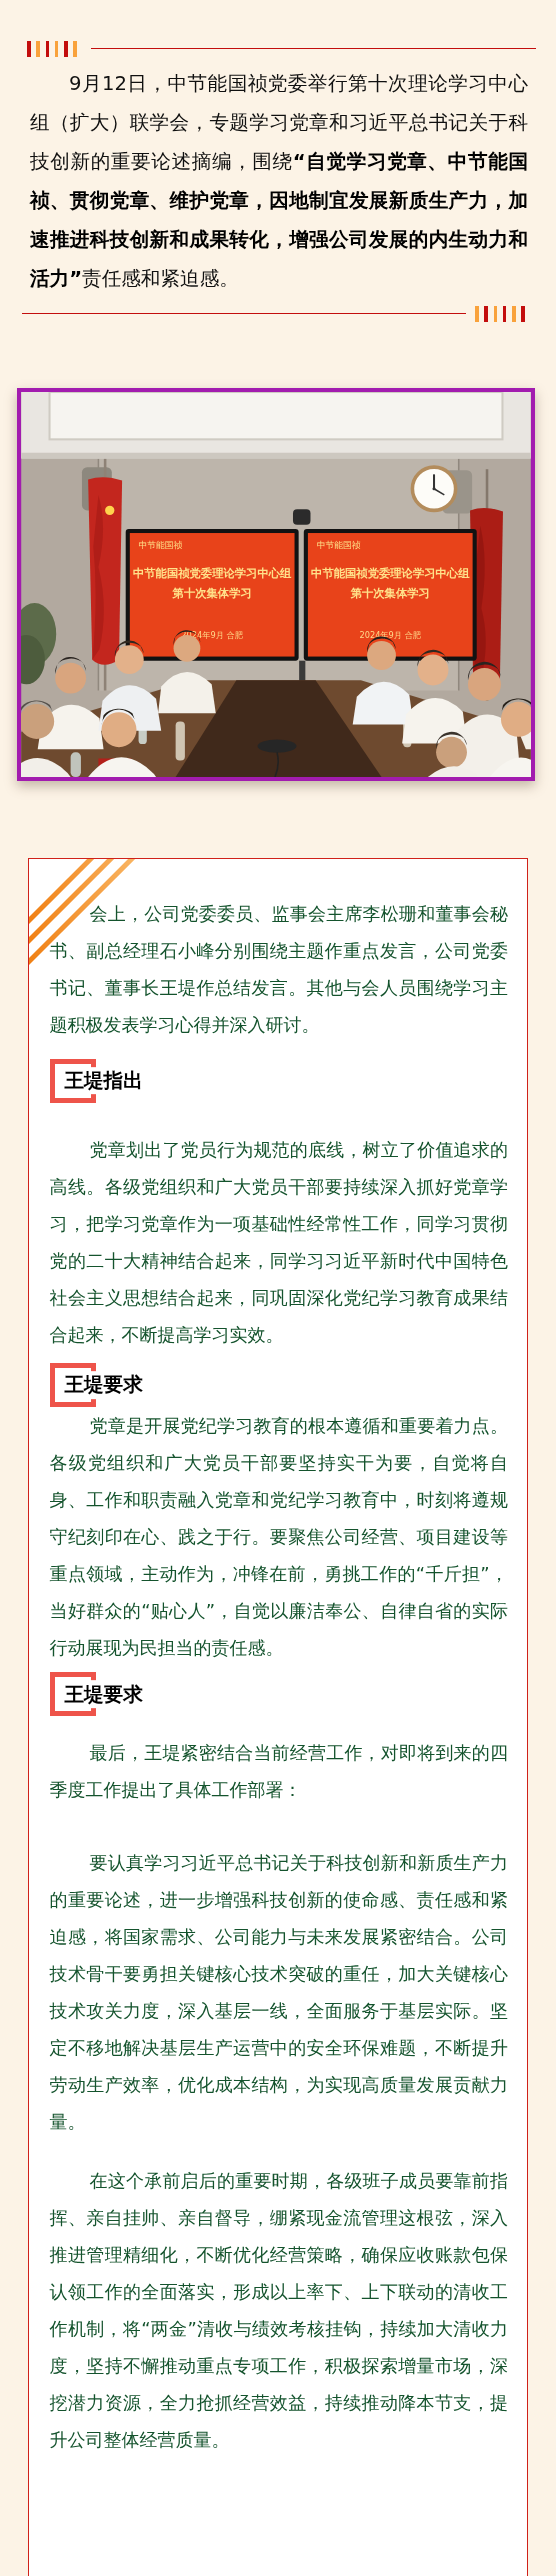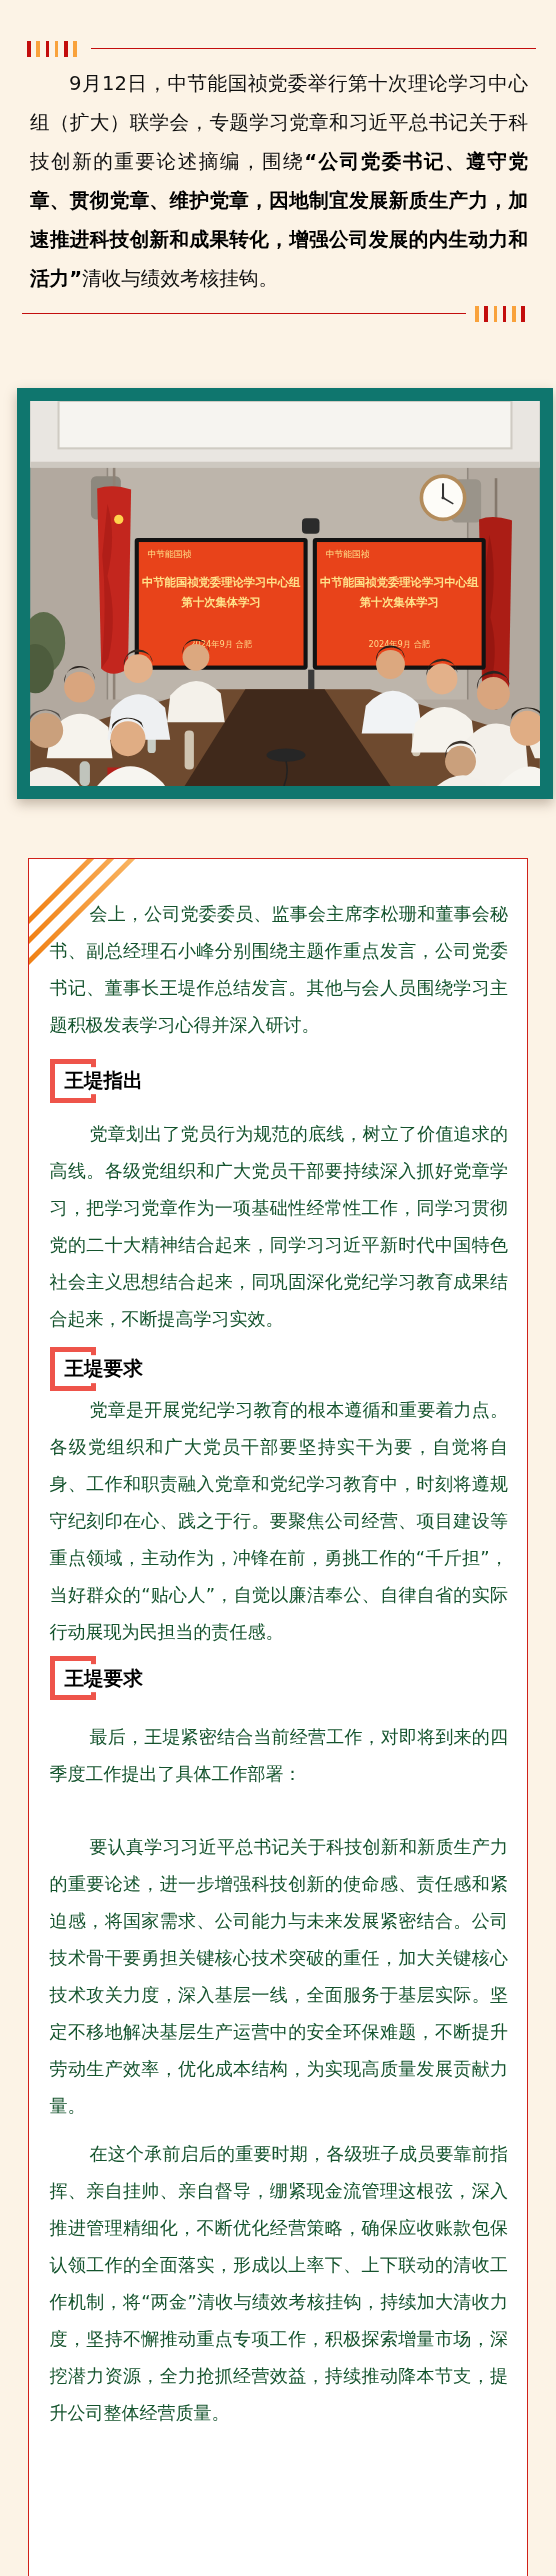--- a/index.html
+++ b/index.html
@@ -29,21 +29,21 @@
     position:absolute;left:30px;width:498px;color:#101010;
     font-size:19.6px;line-height:39px;text-align:justify;
     word-break:break-all;text-indent:39px;
   }
   .flow-text b{font-weight:700;color:#000;}
   .intro{top:64px;}
 
   
   .photo-frame{
     position:absolute;left:17px;top:388px;width:510px;height:385px;
-    background:#0f766e;padding:13px;
+    background:#a21caf;padding:4px;
     box-shadow:0 5.2px 11.3px rgba(110,90,70,0.40);
   }
   .photo-frame svg{display:block;}
 
   
   .card{
     position:absolute;left:28px;top:858px;width:500px;height:1834px;
     box-sizing:border-box;background:#ffffff;border:1.5px solid #d0211a;
     overflow:hidden;
   }
@@ -67,43 +67,43 @@
   .badge{
     position:relative;width:46px;height:44px;box-sizing:border-box;
     border:5.2px solid #ee544a;
   }
   .badge-label{
     position:absolute;left:9.8px;top:50%;transform:translateY(-50%);
     background:#ffffff;white-space:nowrap;
     font-size:19.6px;font-weight:700;color:#000;
     padding:2.1px 9.3px 2.1px 0;line-height:1.2;
   }
-  .mt11{margin-top:11px;} .mt12{margin-top:6.2px;} .mt21{margin-top:10.8px;}
-  .mt30{margin-top:15.5px;} .mt34{margin-top:17.5px;} .mt54{margin-top:12px;}
+  .mt11{margin-top:22px;} .mt12{margin-top:6.2px;} .mt21{margin-top:10.8px;}
+  .mt30{margin-top:15.5px;} .mt34{margin-top:17.5px;} .mt54{margin-top:28px;}
   .mt64{} .mt69{margin-top:36px;}
 </style>
 </head>
 <body>
 
 <div class="page-bg"></div>
 
 <div class="deco deco-top">
   <div class="bars">
     <span class="bar bar-red"></span>
       <span class="bar bar-orange"></span>
       <span class="bar bar-red"></span>
       <span class="bar bar-orange"></span>
       <span class="bar bar-red"></span>
       <span class="bar bar-orange"></span>
   </div>
   <div class="rule"></div>
 </div>
 
 <div class="flow-text intro">
-  <span>9月12日，中节能国祯党委举行第十次理论学习中心组（扩大）联学会，专题学习党章和习近平总书记关于科技创新的重要论述摘编，围绕</span><b>“公司党委书记、遵守党章、贯彻党章、维护党章，因地制宜发展新质生产力，加速推进科技创新和成果转化，增强公司发展的内生动力和活力”</b><span>清收与绩效考核挂钩。</span>
+  <span>9月12日，中节能国祯党委举行第十次理论学习中心组（扩大）联学会，专题学习党章和习近平总书记关于科技创新的重要论述摘编，围绕</span><b>“自觉学习党章、中节能国祯、贯彻党章、维护党章，因地制宜发展新质生产力，加速推进科技创新和成果转化，增强公司发展的内生动力和活力”</b><span>责任感和紧迫感。</span>
 </div>
 
 <div class="deco deco-bottom">
   <div class="rule"></div>
   <div class="bars">
     <span class="bar bar-orange"></span>
       <span class="bar bar-red"></span>
       <span class="bar bar-orange"></span>
       <span class="bar bar-red"></span>
       <span class="bar bar-orange"></span>

